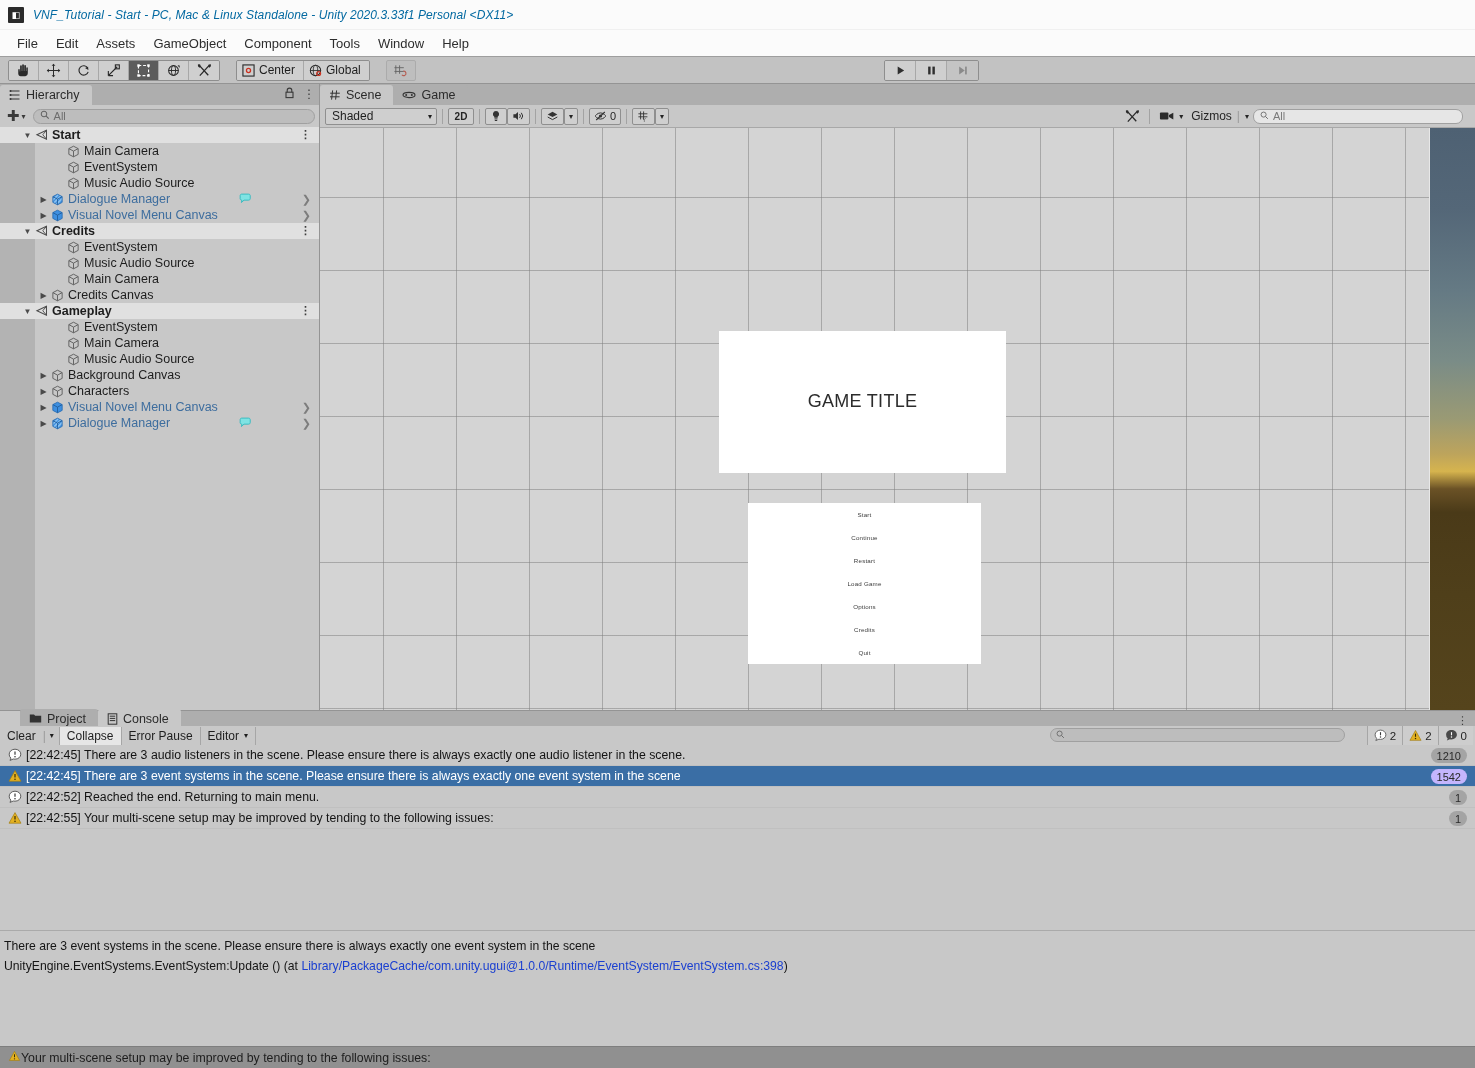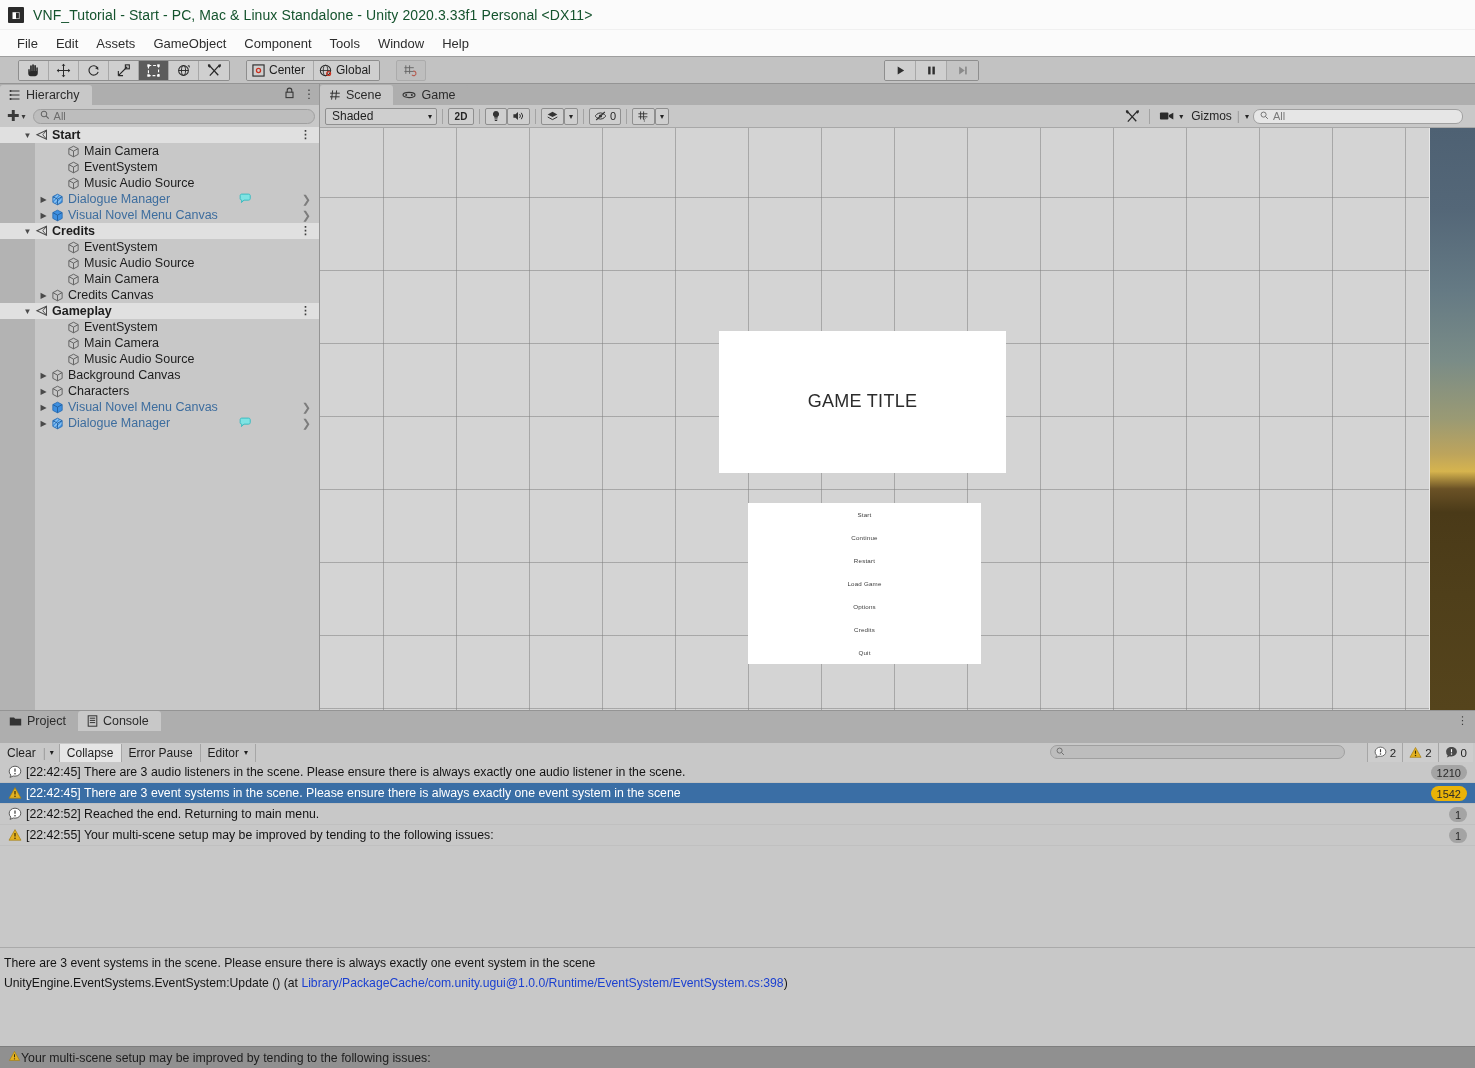--- a/index.html
+++ b/index.html
@@ -15,34 +15,34 @@
   
   .titlebar{
     height:30px; background:#fbfbfb; display:flex; align-items:center;
     padding-left:8px; border-bottom:1px solid #f0f0f0;
   }
   .titlebar .winicon{
     width:16px;height:16px;background:#2b2b2b;color:#fff;
     font-size:9px;display:flex;align-items:center;justify-content:center;
     margin-right:9px; border-radius:1px;
   }
-  .titlebar .ttl{ font-size:14px; color:#14532d; letter-spacing:.1px; }
+  .titlebar .ttl{ font-size:12px; color:#0369a1; letter-spacing:.1px;font-style:italic; }
 
   
   .menubar{
     height:26px; background:#fbfbfb; display:flex; align-items:center;
     padding-left:8px; gap:0px;
   }
   .menubar .mi{ font-size:13px; color:#2d2d2d; padding:2px 9px; cursor:default; }
 
   
   .maintoolbar{
     height:28px; background:#c2c2c2; border-top:1px solid #9e9e9e;
     border-bottom:1px solid #949494;
-    display:flex; align-items:center; padding:0 18px; position:relative;
+    display:flex; align-items:center; padding:0 8px; position:relative;
   }
   .tgrp{ display:flex; border:1px solid #8e8e8e; border-radius:2px; overflow:hidden; height:21px; }
   .tbtn{
     width:30px; height:19px; background:#cfcfcf; display:flex; align-items:center; justify-content:center;
     border-right:1px solid #a8a8a8; cursor:default;
   }
   .tbtn:last-child{border-right:none;}
   .tbtn.on{ background:#5c5c5c; }
   .tbtn svg{ display:block; }
   .pivotgrp{ margin-left:16px; display:flex; height:21px; border:1px solid #8e8e8e; border-radius:2px; overflow:hidden;}
@@ -131,21 +131,21 @@
   .gametitle{ position:absolute; left:0; right:0; top:59px; text-align:center;
     font-size:18px; color:#2c2c2c; letter-spacing:.3px;}
   .menucanvas{ position:absolute; left:428px; top:375px; width:233px; height:162px; }
   .mbtn{ height:23px; background:#fff; display:flex; align-items:center; justify-content:center;
          font-size:6.2px; color:#3b3b3b; letter-spacing:.2px; }
   .mbtn + .mbtn{ margin-top:0px; }
 
   
   #bottom{ position:absolute; left:0; top:710px; width:1475px; height:338px; background:#c8c8c8;
            border-top:1px solid #949494;}
-  .b-tabrow{ height:32px; background:#aeaeae; display:flex; align-items:flex-start; position:relative;}
+  .b-tabrow{ height:15px; background:#aeaeae; display:flex; align-items:center; position:relative;margin-left:20px;}
   .b-tabrow .kebab{ position:absolute; right:7px; top:3px; color:#3c3c3c; font-size:11px;}
   .c-toolrow{ height:19px; background:#c8c8c8; display:flex; align-items:center; padding:0; position:relative; }
   .cbtn{ height:18px; display:flex; align-items:center; padding:0 7px; font-size:12px; color:#1e1e1e;
          border-right:1px solid #a6a6a6; background:#c8c8c8; }
   .cbtn.on{ background:#e6e6e6; }
   .c-search{
     position:absolute; right:130px; top:2px; width:295px; height:14px; background:#bdbdbd;
     border:1px solid #a0a0a0; border-radius:7px; display:flex; align-items:center; padding:0 5px; gap:3px;
   }
   .c-counts{ position:absolute; right:2px; top:0px; display:flex; height:19px; }
@@ -154,21 +154,21 @@
   .loglist{ background:#c8c8c8; height:185px; overflow:hidden; }
   .logrow{ position:relative; height:21px; display:flex; align-items:center; padding-left:8px;
            font-size:12.3px; color:#141414; border-bottom:1px solid #c0c0c0; }
   .logrow.sel{ background:#3a6ea5; color:#fff; }
   .logrow .li{ width:18px; flex:none; display:flex; align-items:center; }
   .logrow .badge{
     position:absolute; right:8px; top:3px; min-width:18px; height:15px; padding:0 6px;
     background:#a4a4a4; color:#2a2a2a; border-radius:8px; font-size:11px;
     display:flex; align-items:center; justify-content:center;
   }
-  .logrow.sel .badge{ background:#eab308; color:#2a2a2a;}
+  .logrow.sel .badge{ background:#c4b5fd; color:#2a2a2a;}
   .detailpane{ background:#c8c8c8; border-top:1px solid #aaaaaa; padding:5px 4px; height:115px; }
   .detailpane div{ font-size:12.2px; color:#151515; line-height:20px; }
   .detailpane a{ color:#1a3fd0; text-decoration:none; }
 
   
   #statusbar{ position:absolute; left:0; bottom:0; width:1475px; height:22px;
     background:#909090; display:flex; align-items:center; padding-left:8px; gap:0;
     border-top:1px solid #7e7e7e; font-size:12.3px; color:#1d1d1d;}
 </style>
 </head>

